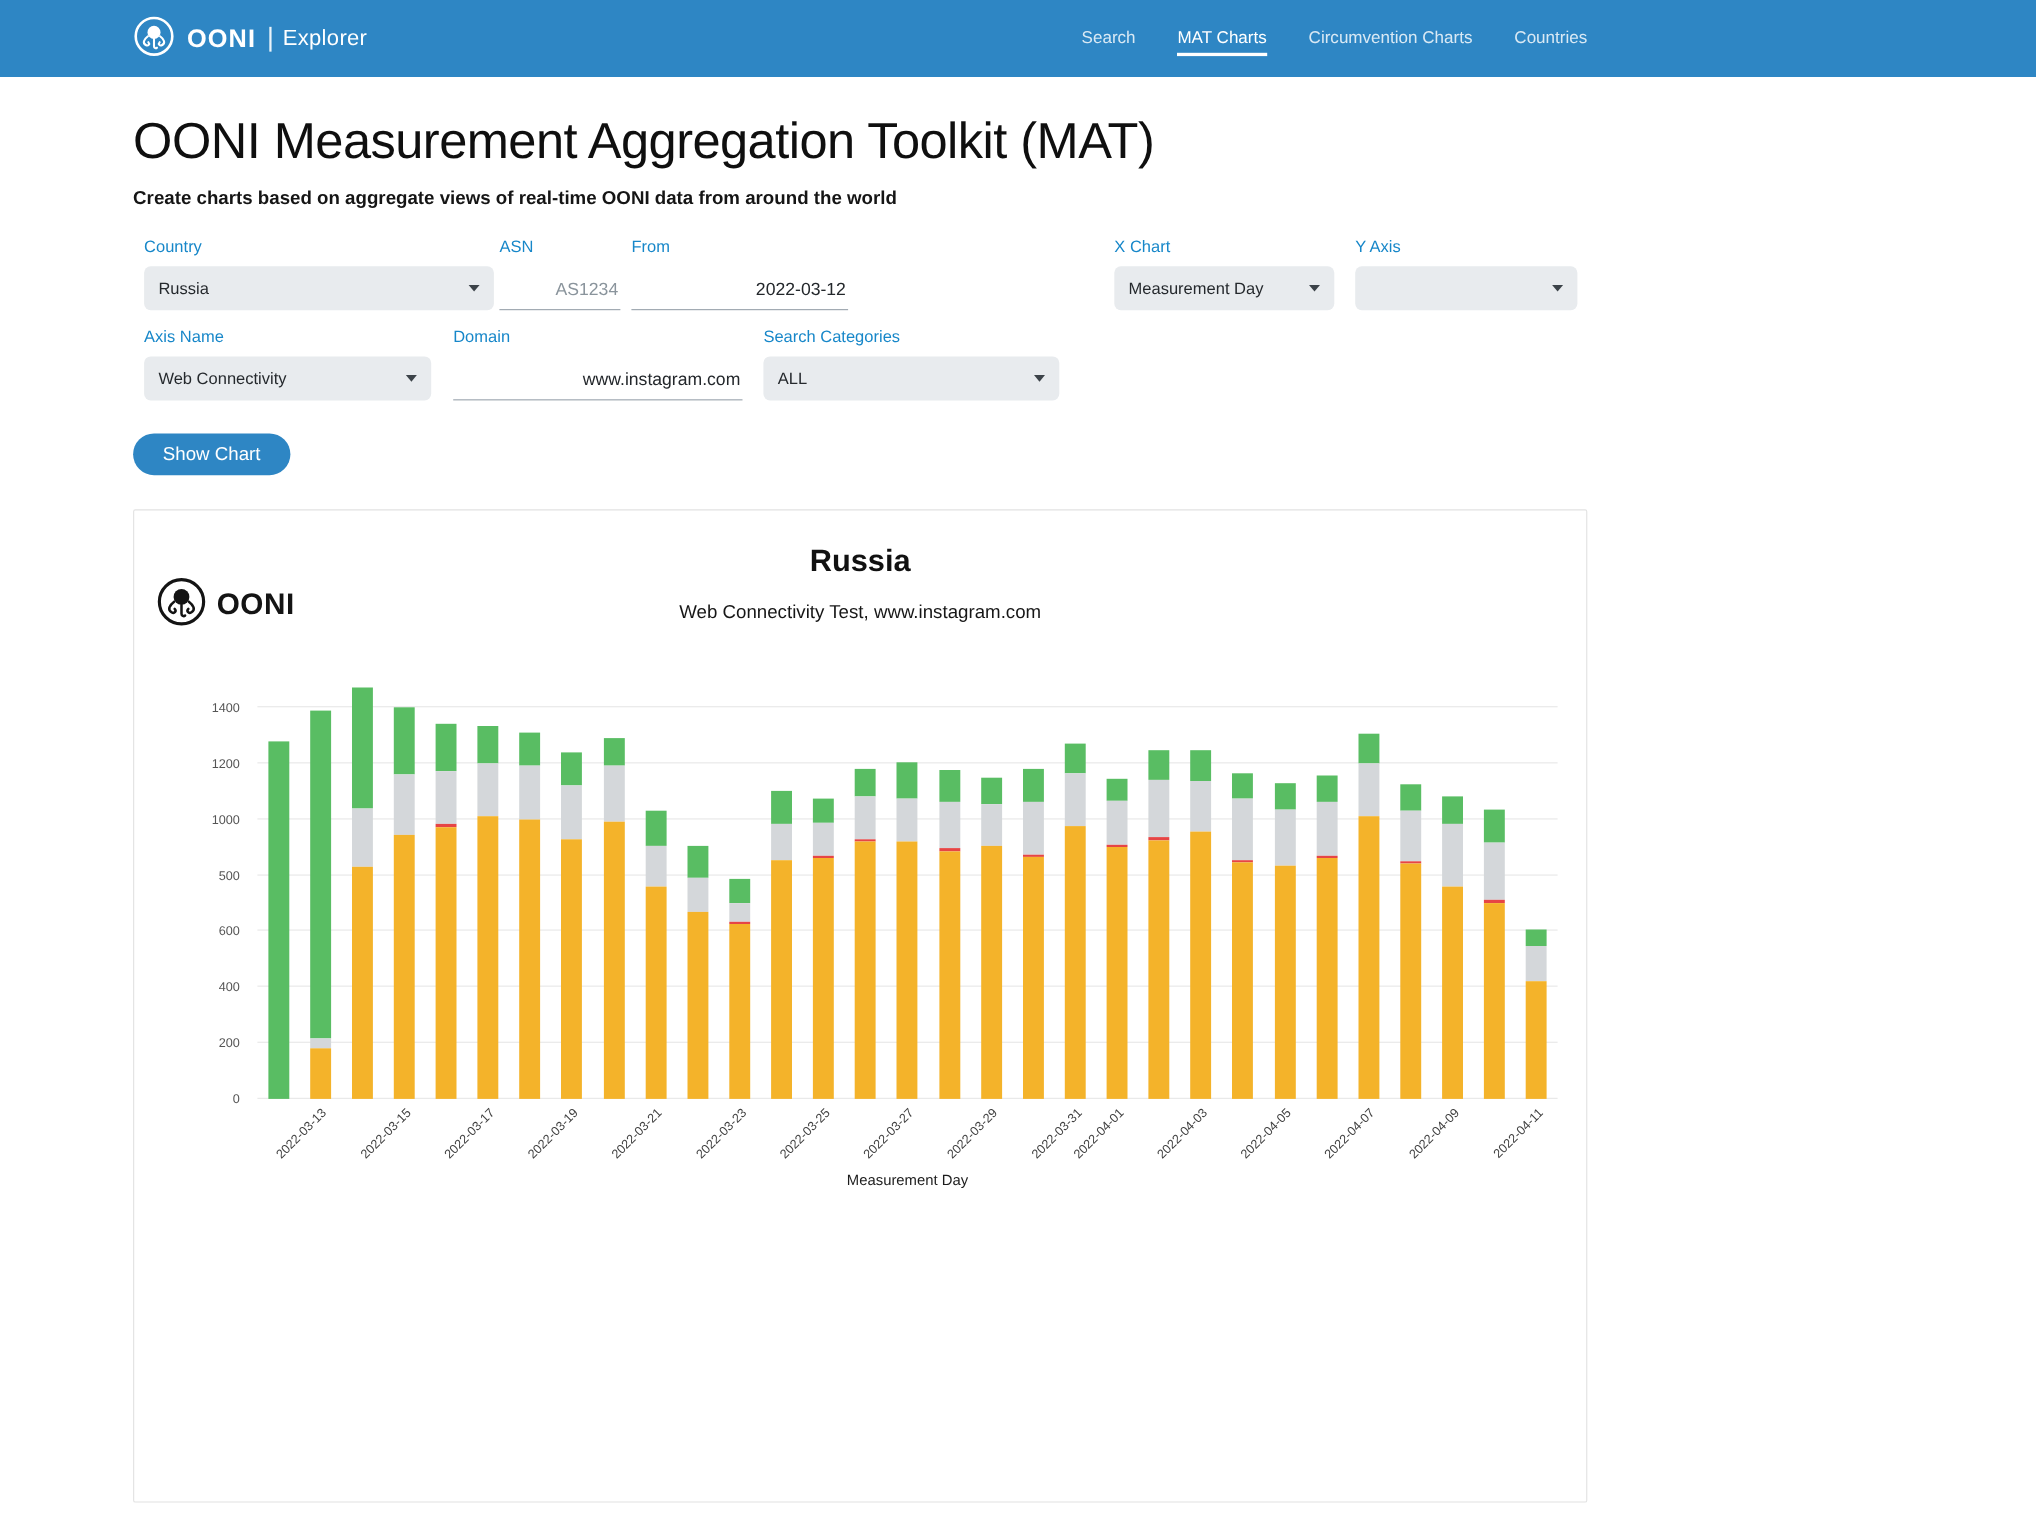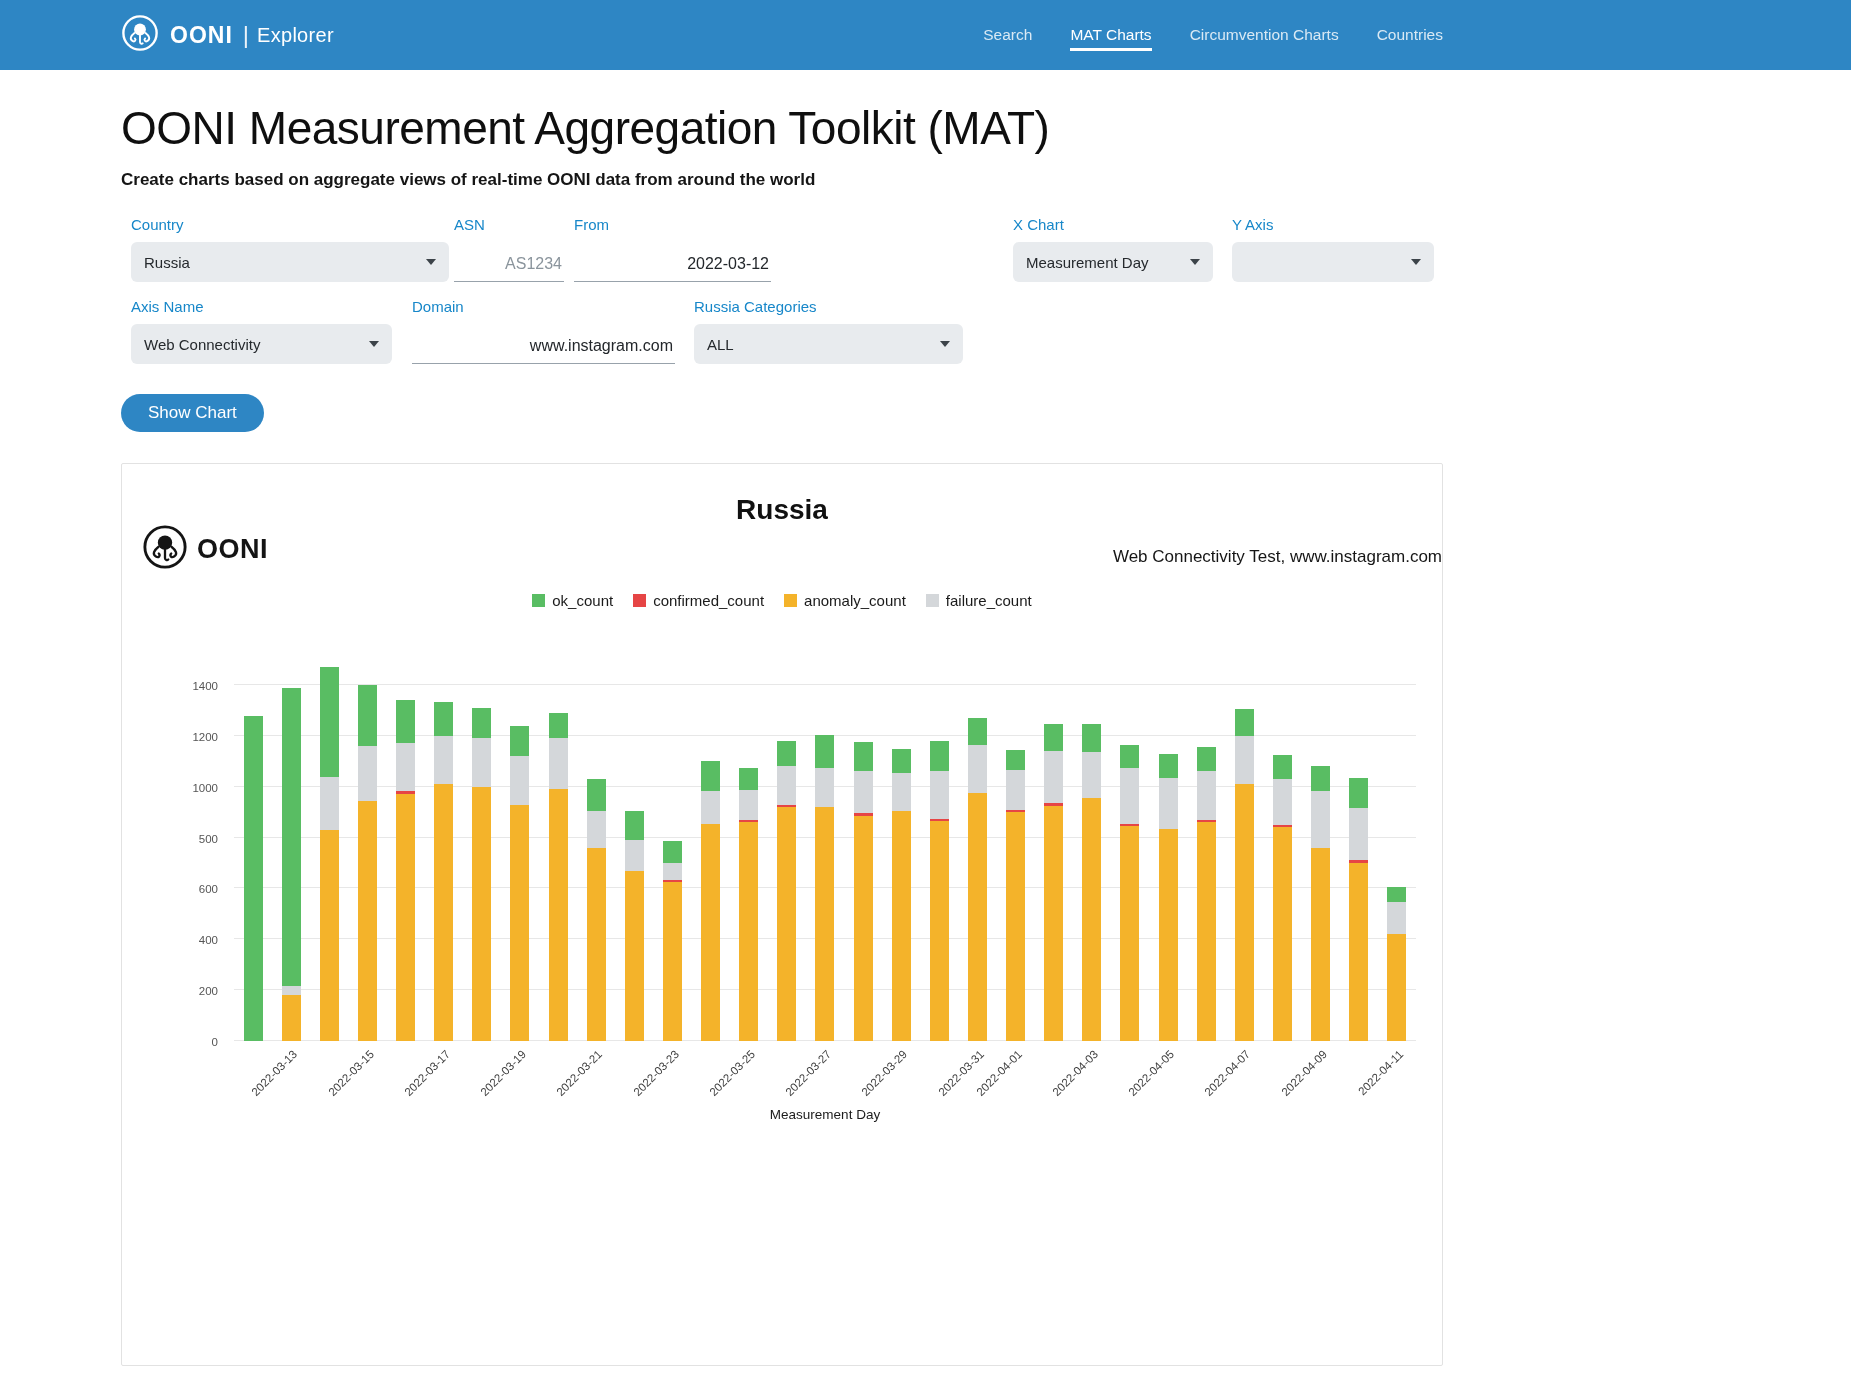--- a/index.html
+++ b/index.html
@@ -81,21 +81,21 @@
   .card {
     margin-top: 31px; position: relative;
     border: 1px solid #E2E2E2; border-radius: 2px;
     min-height: 903px; background: #fff;
   }
   .card-logo { position: absolute; top: 60px; left: 20px; display: flex; align-items: center; color: #141414; }
   .card-logo .octo { margin-right: 9px; }
   .card-logo-text { font-size: 27px; font-weight: 800; letter-spacing: .5px; }
 
   .chart-title { margin: 30px 0 0 0; text-align: center; font-size: 28px; font-weight: 700; color: #111; }
-  .chart-subtitle { margin-top: 21px; text-align: right; font-size: 17px; color: #161616; }
+  .chart-subtitle { margin-top: 21px; text-align: center; font-size: 17px; color: #161616; }
 
   .legend { margin-top: 25px; display: flex; justify-content: center; align-items: center; gap: 20px; }
   .legend-item { display: flex; align-items: center; }
   .legend-swatch { width: 13px; height: 13px; display: inline-block; margin-right: 7px; }
   .legend-label { font-size: 15px; color: #1a1a1a; }
 
   .plot-wrap { position: relative; margin: 76px 26px 0 112px; height: 356px; }
   .gridline { position: absolute; left: 0; right: 0; height: 1px; background: #E7E7E7; }
   .yticks { position: absolute; left: -78px; top: 0; bottom: 0; width: 62px; }
   .ytick { position: absolute; right: 0; width: 100%; text-align: right; font-size: 11.5px; color: #555; }
@@ -189,21 +189,21 @@
         <span class="caret"></span>
       </div>
     </div>
 
     <div class="field row2 f-domain">
       <div class="field-label">Domain</div>
       <input class="text-input" type="text" value="www.instagram.com" style="">
     </div>
 
     <div class="field row2 f-cats">
-      <div class="field-label">Russia Categories</div>
+      <div class="field-label">Search Categories</div>
       <div class="select">
         <span>ALL</span>
         <span class="caret"></span>
       </div>
     </div>
 
   </form>
 
   <button class="show-chart-btn">Show Chart</button>
 
@@ -219,38 +219,20 @@
           <path d="M24 27 v8.5 c0 2 2.2 2.8 3.4 1.6" fill="none" stroke="currentColor" stroke-width="2.4" stroke-linecap="round"></path>
           <path d="M31 24 c4.5 3.5 6.5 7.5 2.5 10 c-3 1.8 -5 -1.2 -3 -3.2" fill="none" stroke="currentColor" stroke-width="2.4" stroke-linecap="round"></path>
         </svg>
       </span>
       <span class="card-logo-text">OONI</span>
     </div>
 
     <h2 class="chart-title">Russia</h2>
     <div class="chart-subtitle">Web Connectivity Test, www.instagram.com</div>
 
-    <div class="legend" id="legend">
-        <div class="legend-item">
-          <span class="legend-swatch" style="background: rgb(89, 189, 99);"></span>
-          <span class="legend-label">ok_count</span>
-        </div>
-        <div class="legend-item">
-          <span class="legend-swatch" style="background: rgb(230, 69, 69);"></span>
-          <span class="legend-label">confirmed_count</span>
-        </div>
-        <div class="legend-item">
-          <span class="legend-swatch" style="background: rgb(244, 179, 42);"></span>
-          <span class="legend-label">anomaly_count</span>
-        </div>
-        <div class="legend-item">
-          <span class="legend-swatch" style="background: rgb(212, 215, 218);"></span>
-          <span class="legend-label">failure_count</span>
-        </div>
-      </div>
 
     <div class="plot-wrap">
       <div class="yticks" id="yticks">
           <div class="ytick" style="bottom: -7px;">0</div>
           <div class="ytick" style="bottom: 43.8571px;">200</div>
           <div class="ytick" style="bottom: 94.7143px;">400</div>
           <div class="ytick" style="bottom: 145.571px;">600</div>
           <div class="ytick" style="bottom: 196.429px;">500</div>
           <div class="ytick" style="bottom: 247.286px;">1000</div>
           <div class="ytick" style="bottom: 298.143px;">1200</div>

